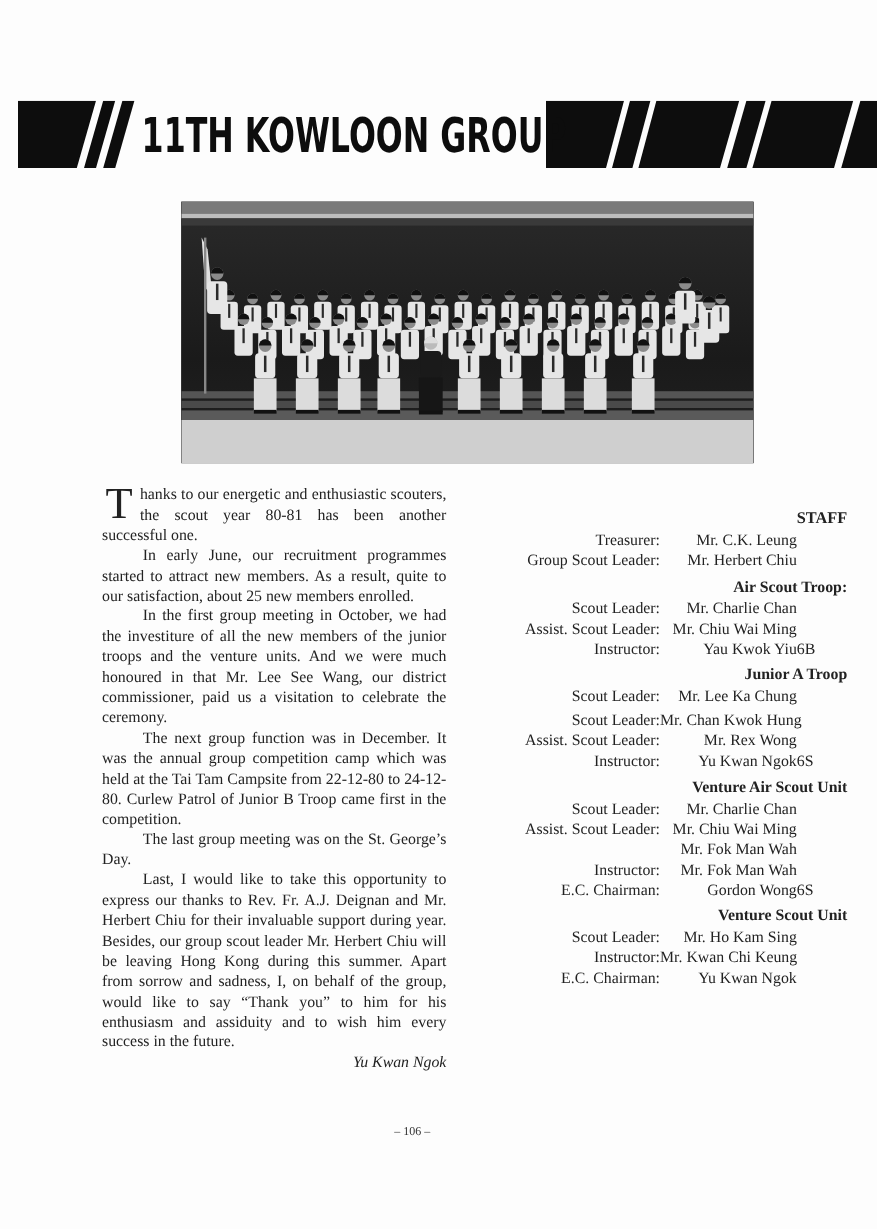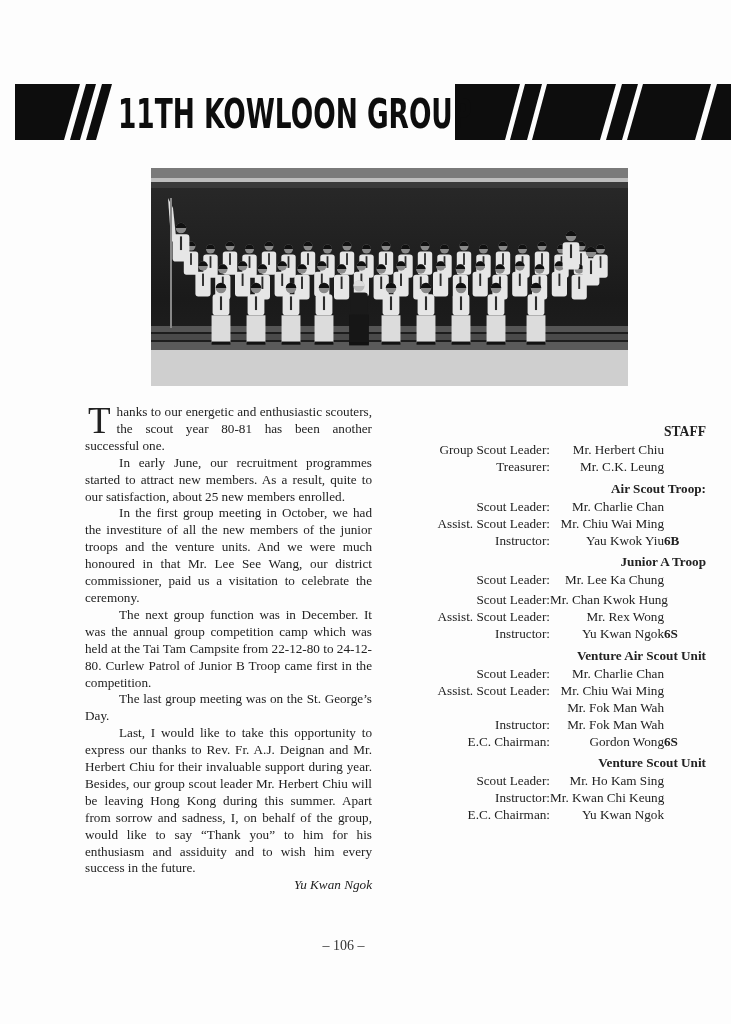--- a/index.html
+++ b/index.html
@@ -35,26 +35,26 @@
   
   .right-col {
     position:absolute; left:406px; top:422px; width:300px;
     font-size:13.2px; line-height:16.9px; color:#222;text-align:right;
   }
   .section-head { font-weight:bold; margin:2px 0 1px 0; height:19px; line-height:19px; }
   .section-head.staff { margin-top:0; font-size:13.6px; }
   .row { display:flex; height:16.9px; padding-left:18px; }
   .row .role { width:126px; flex:none; white-space:nowrap; }
   .row .name { width:114px; flex:none; white-space:nowrap; }
-  .row .form { flex:none; white-space:nowrap;font-weight:bold; }
+  .row .form { flex:none; white-space:nowrap; }
   .section { margin-bottom:3px; }
   
   .page-number {
     position:absolute; left:0; width:687px; top:938px; text-align:center;
-    font-size:14px; color:#333;
+    font-size:10px; color:#333;
   }
 </style>
 </head>
 <body>
 
 <div class="banner">
   <svg width="731" height="56" style="position:absolute;left:0;top:0">
 
     <polygon points="15,0 80,0 64,56 15,56" fill="#0d0d0d"></polygon>
     <polygon points="86,0 96,0 80,56 70,56" fill="#0d0d0d"></polygon>
@@ -453,27 +453,27 @@
   <p>The last group meeting was on the St. George’s Day.</p>
   <p>Last, I would like to take this opportunity to express our thanks to Rev. Fr. A.J. Deignan and Mr. Herbert Chiu for their invaluable support during year. Besides, our group scout leader Mr. Herbert Chiu will be leaving Hong Kong during this summer. Apart from sorrow and sadness, I, on behalf of the group, would like to say “Thank you” to him for his enthusiasm and assiduity and to wish him every success in the future.</p>
   <div class="signature">Yu Kwan Ngok</div>
 </div>
 
 <div class="right-col">
 
   <div class="section">
     <div class="section-head staff">STAFF</div>
     <div class="row">
+        <span class="role">Treasurer:</span>
+        <span class="name">Mr. C.K. Leung</span>
+        <span class="form"></span>
+      </div>
+    <div class="row">
         <span class="role">Group Scout Leader:</span>
         <span class="name">Mr. Herbert Chiu</span>
-        <span class="form"></span>
-      </div>
-    <div class="row">
-        <span class="role">Treasurer:</span>
-        <span class="name">Mr. C.K. Leung</span>
         <span class="form"></span>
       </div>
   </div>
 
   <div class="section">
     <div class="section-head">Air Scout Troop:</div>
     <div class="row">
         <span class="role">Scout Leader:</span>
         <span class="name">Mr. Charlie Chan</span>
         <span class="form"></span>

